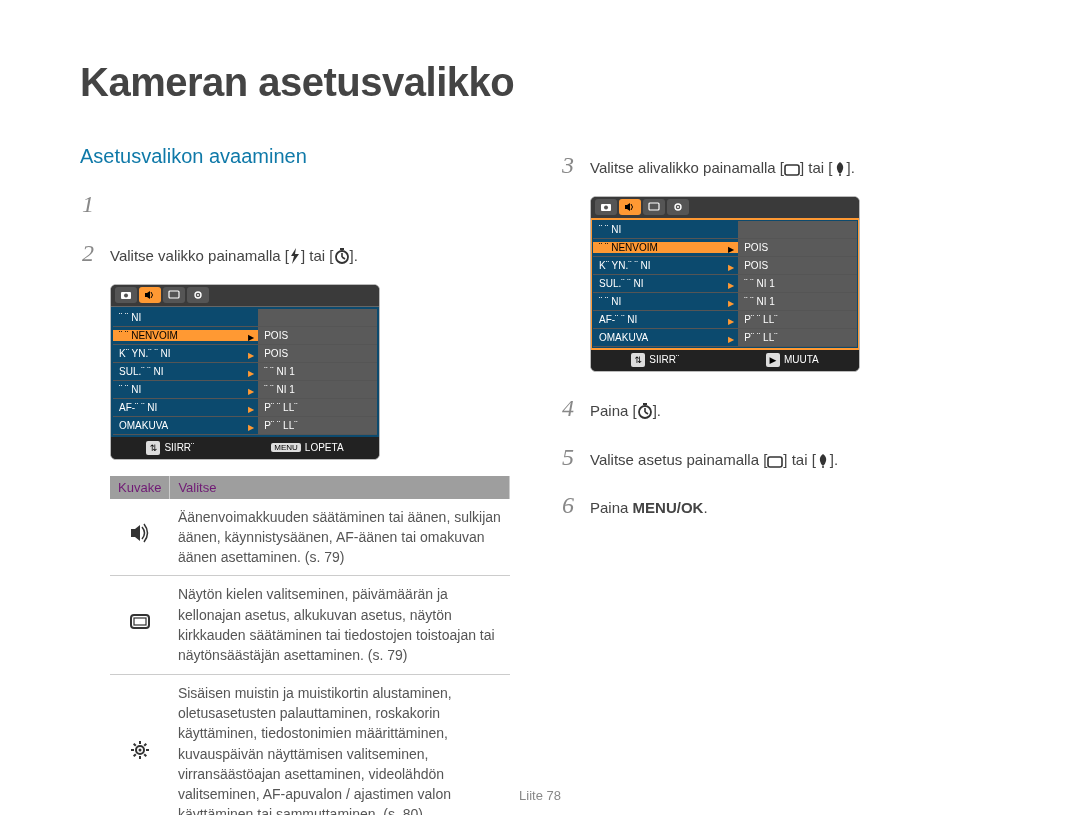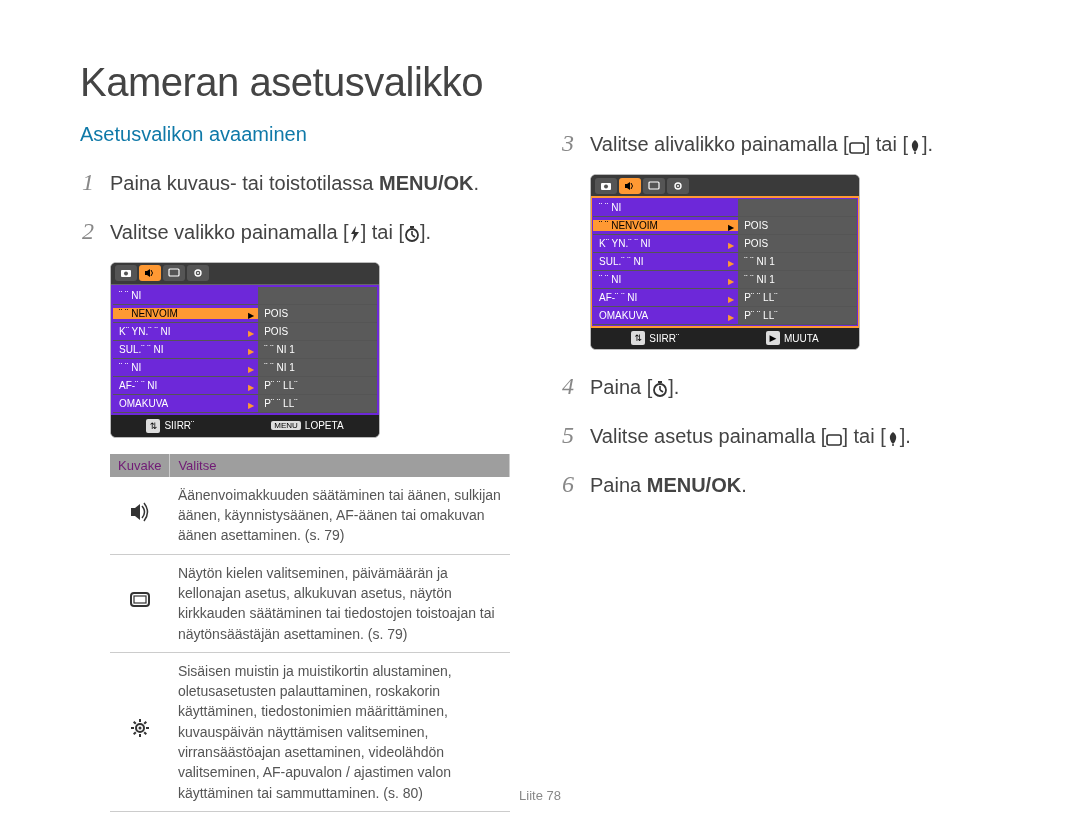--- a/index.html
+++ b/index.html
@@ -7,23 +7,23 @@
     font-family: Arial, Helvetica, sans-serif;
     background: #fff;
     color: #333;
     width: 1080px;
     height: 815px;
     position: relative;
     padding: 60px 80px 20px 80px;
   }
   .page-title {
     font-size: 40px;
-    font-weight: 400;
+    font-weight: 700;
     color: #444;
-    margin-bottom: 18px;
+    margin-bottom: 40px;
     letter-spacing: -0.5px;
   }
   .columns {
     display: flex;
     gap: 40px;
   }
   .col {
     flex: 1;
   }
   .section-heading {
@@ -42,21 +42,21 @@
   .step-num {
     font-size: 24px;
     color: #888;
     font-style: italic;
     font-family: Georgia, serif;
     font-weight: 400;
     min-width: 16px;
     text-align: center;
   }
   .step-text {
-    font-size: 20px;
+    font-size: 15px;
     color: #444;
     font-weight: 400;
   }
   .step-text strong { font-weight: 700; }
   .cam-screen {
     width: 270px;
     border-radius: 6px;
     overflow: hidden;
     margin: 10px 0 16px 30px;
     background: #2a2a2a;
@@ -81,21 +81,21 @@
     display: flex;
     align-items: center;
     justify-content: center;
     color: #fff;
     font-size: 10px;
   }
   .cam-tab.active {
     background: #ff9933;
   }
   .cam-body {
-    background: #6d28d9;
+    background: #0c4a6e;
     padding: 2px;
   }
   .cam-row {
     display: flex;
     height: 18px;
     align-items: center;
     border-bottom: 1px solid #555;
   }
   .cam-row .left {
     flex: 0 0 55%;
@@ -201,23 +201,20 @@
 
 <h1 class="page-title">Kameran asetusvalikko</h1>
 
 <div class="columns">
 
   <div class="col">
     <h2 class="section-heading">Asetusvalikon avaaminen</h2>
 
     <div class="step-row">
       <span class="step-num">1</span>
-      <span class="step-text">
-        <span>Paina kuvaus- tai toistotilassa </span><strong>MENU/OK</strong><span>.</span>
-      </span>
     </div>
 
     <div class="step-row">
       <span class="step-num">2</span>
       <span class="step-text">
         <span>Valitse valikko painamalla [</span><span class="svg-icon"><svg width="12" height="16">
               <path d="M7 0 L2 8 L5 8 L3 16 L10 6 L6 6 Z" fill="#333"></path>
             </svg></span><span>] tai [</span><span class="svg-icon"><svg width="16" height="16">
               <circle cx="8" cy="9" r="6" fill="none" stroke="#333" stroke-width="1.8"></circle>
               <line x1="8" y1="9" x2="8" y2="5" stroke="#333" stroke-width="1.6"></line>

